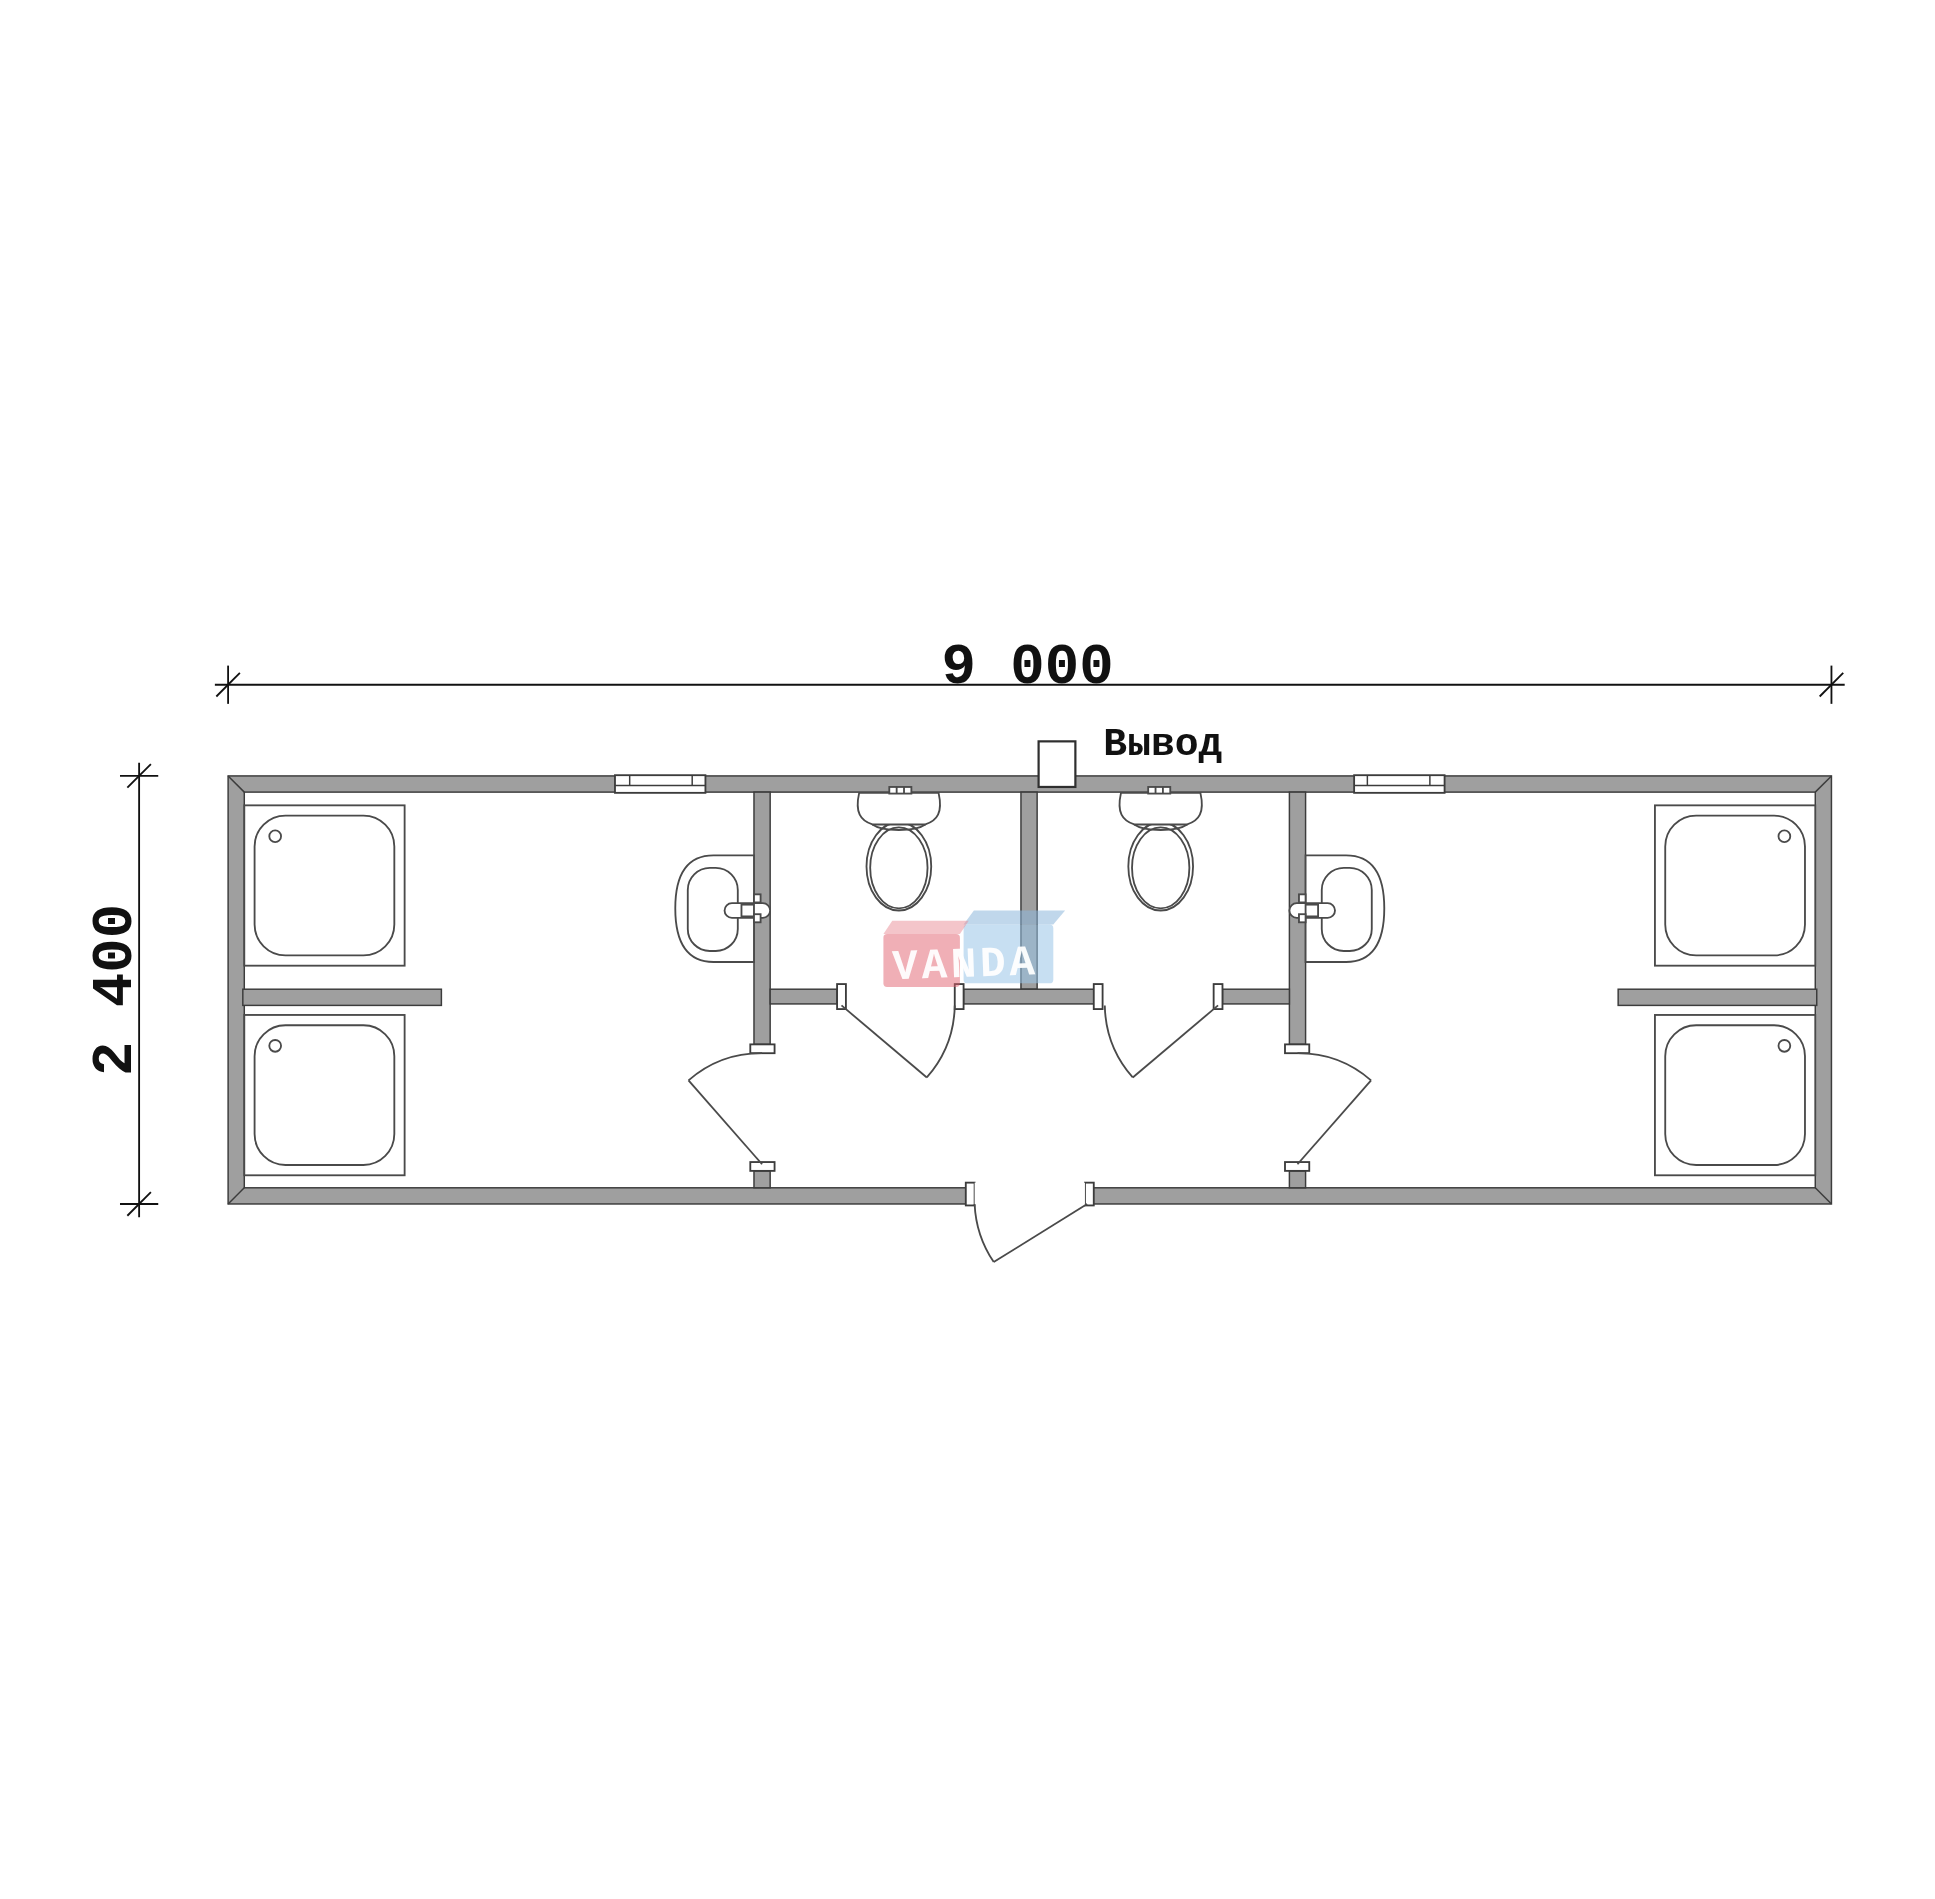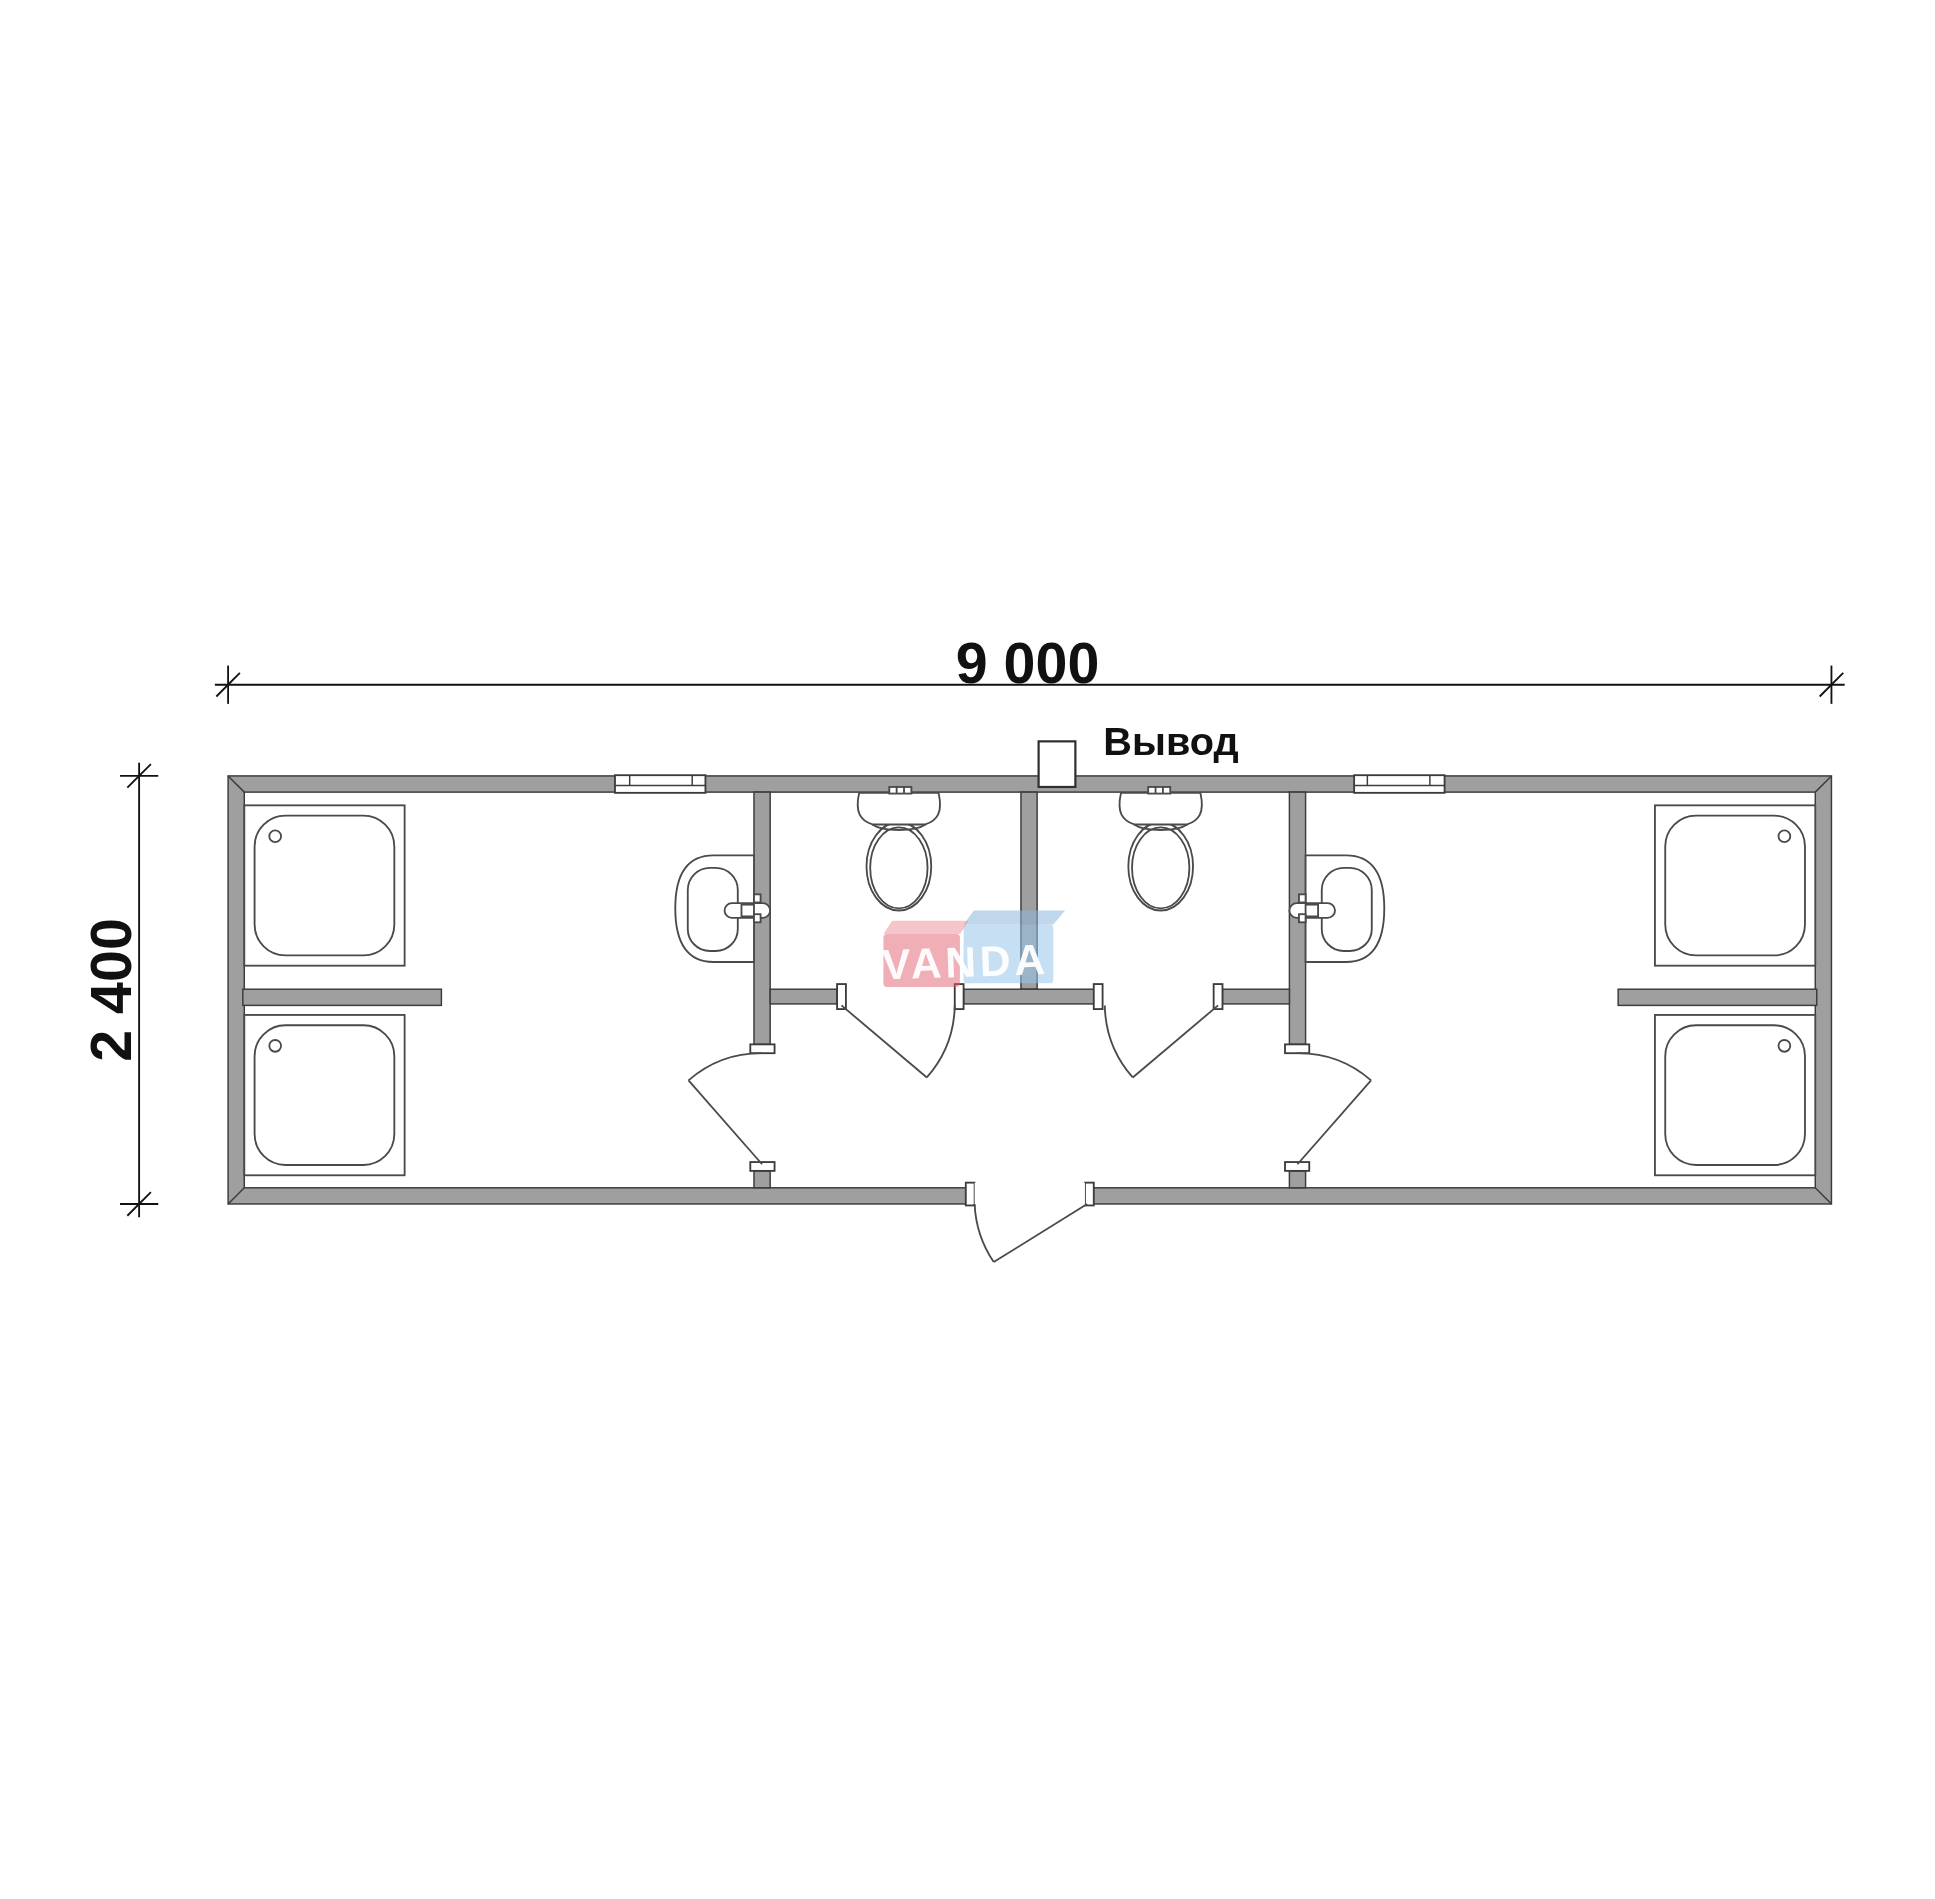--- a/index.html
+++ b/index.html
@@ -1,20 +1,20 @@
 <!DOCTYPE html>
 <html style="--background: #ffffff; --wall-fill: #9f9f9f; --wall-stroke: #3c3c3c; --fixture-stroke: #4a4a4a; --dim-color: #111111; --logo-red: #e2606e; --logo-red-top: #e98b96; --logo-blue: #99c4e8; --logo-blue-top: #8cb6da; --logo-text: #ffffff;font-size:11.8px"><head>
 <meta charset="utf-8">
 <style>
   html,body{margin:0;padding:0;background:#fff;}
   .stage{
     position:relative;
     width:1936px;height:1557px;
     background:var(--background,#fff);
-    font-family:Liberation Sans, sans-serif;
+    font-family:Liberation Mono, monospace;
     overflow:hidden;
   }
   svg{position:absolute;left:0;top:0;}
   .wall{fill:var(--wall-fill);stroke:var(--wall-stroke);stroke-width:2;}
   .inner{fill:#ffffff;stroke:var(--wall-stroke);stroke-width:2;}
   .miter{stroke:var(--wall-stroke);stroke-width:2;}
   .jamb{fill:#ffffff;stroke:var(--wall-stroke);stroke-width:2.5;}
   .fix{fill:#ffffff;stroke:var(--fixture-stroke);stroke-width:2.5;}
   .fixline{fill:none;stroke:var(--fixture-stroke);stroke-width:2.5;}
   .door{fill:none;stroke:var(--fixture-stroke);stroke-width:2.5;}

